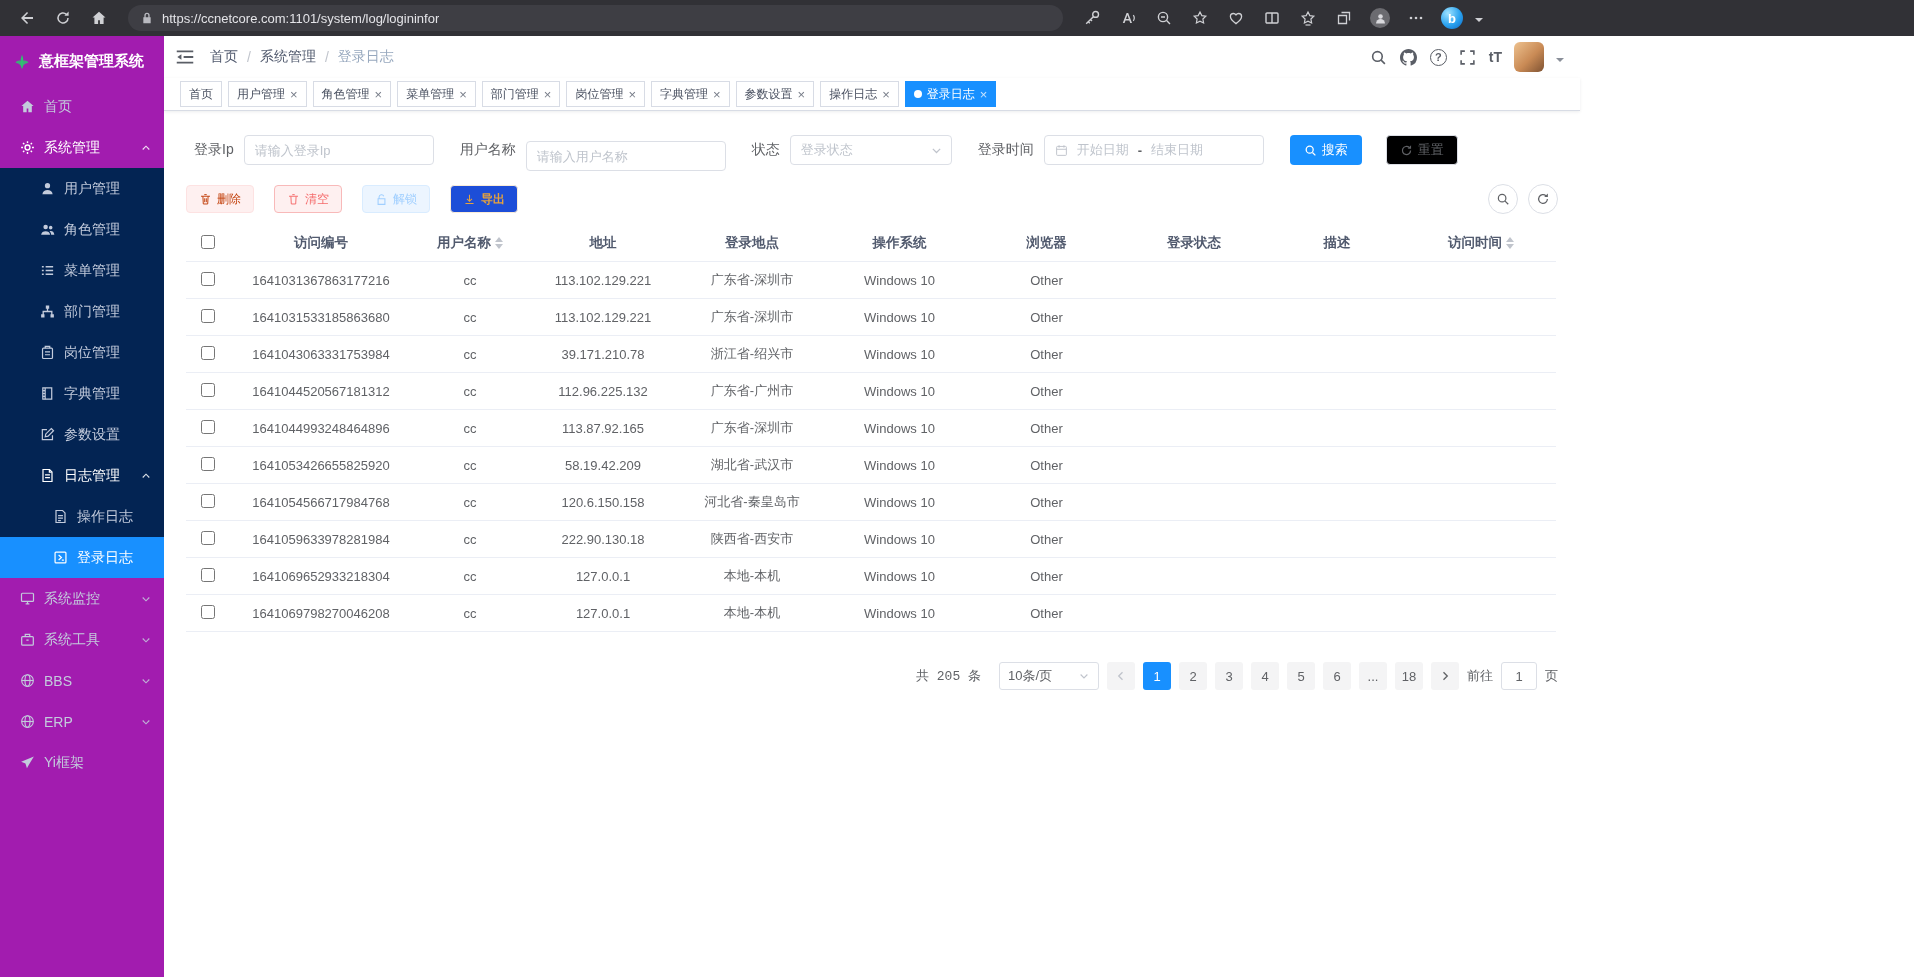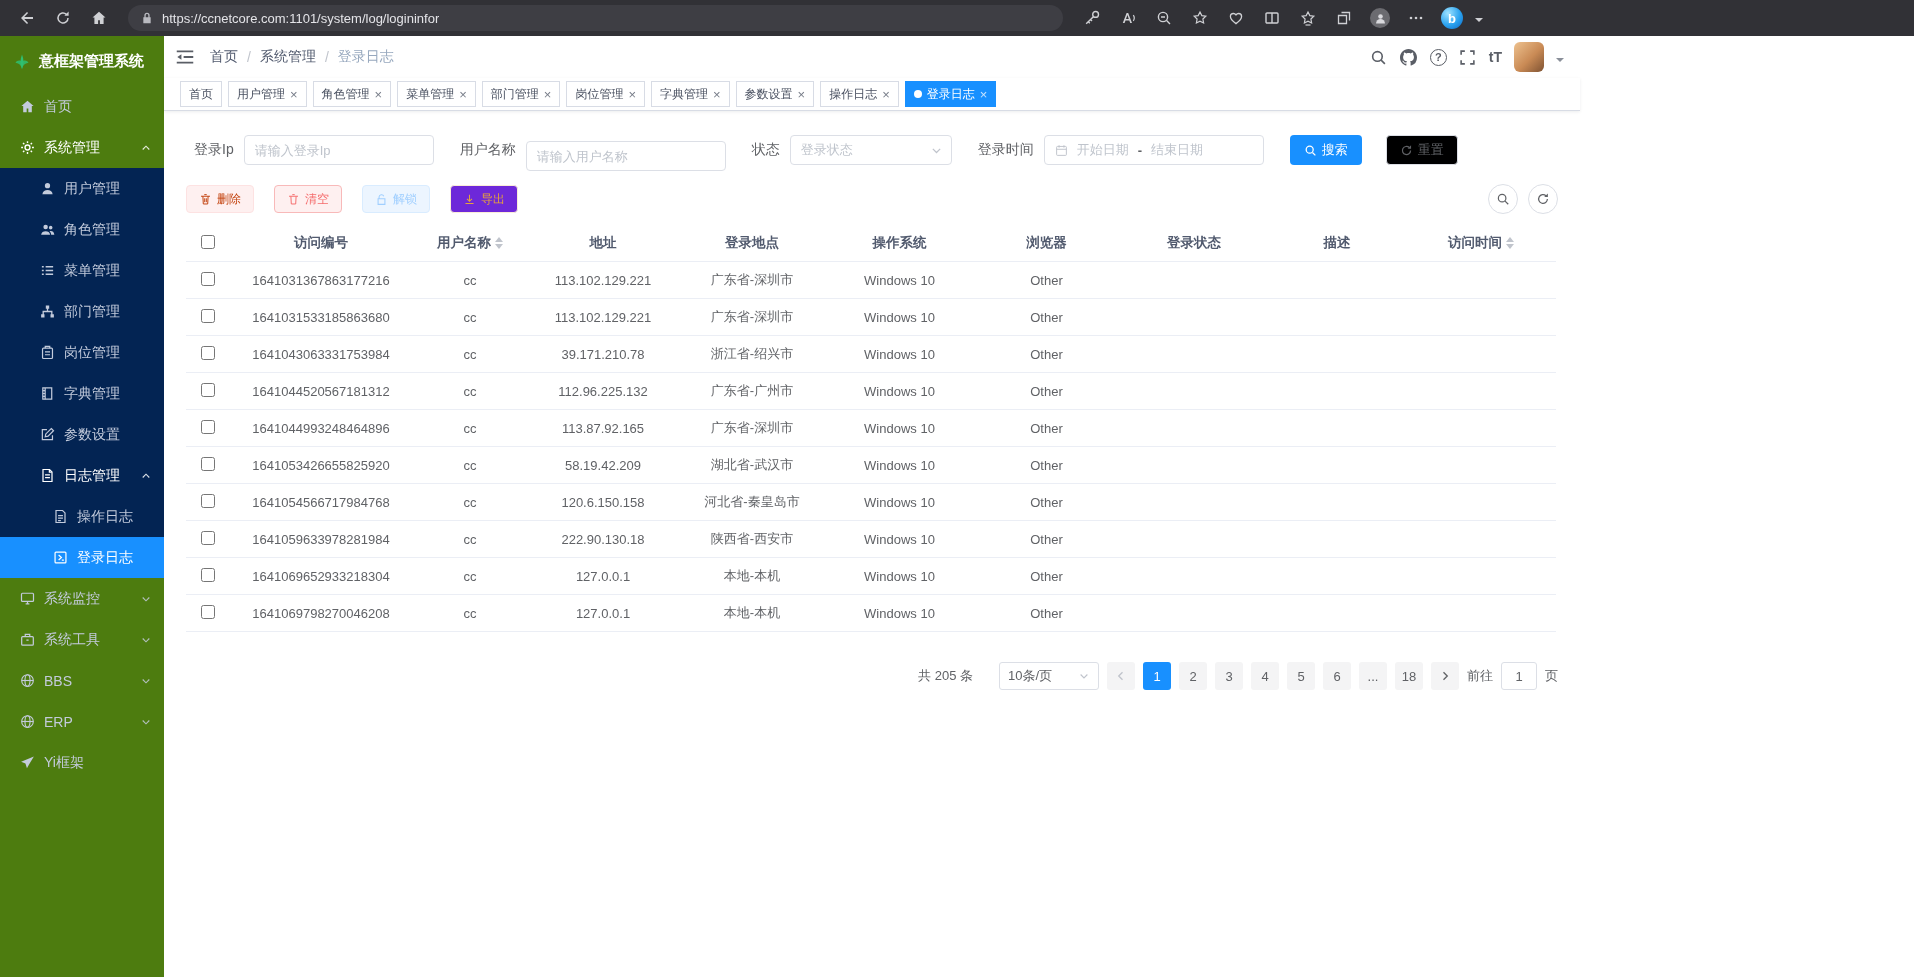--- a/index.html
+++ b/index.html
@@ -15,21 +15,21 @@
   .url-pill { width:935px; height:26px; background:#3e3e44; border-radius:14px; display:flex; align-items:center; padding:0 12px; gap:8px; color:#e4e4e8; font-size:13px; margin:0 8px; flex:0 0 auto; cursor:text; }
   .url-pill .icon { width:14px; height:14px; color:#b9bac0; }
   .url-text { white-space:nowrap; overflow:hidden; }
   .bing-badge { width:22px; height:22px; border-radius:50%; background:radial-gradient(circle at 32% 28%, #9fe3ff, #2aa2ef 55%, #0b66c3); color:#fff; font-weight:700; font-size:13px; display:flex; align-items:center; justify-content:center; }
   .bing-caret { width:0; height:0; border:4px solid transparent; border-top-color:#cfd0d4; margin-left:2px; margin-top:8px; }
   .profile-dot { width:20px; height:20px; border-radius:50%; background:#6b6b70; display:flex; align-items:center; justify-content:center; color:#d9d9dd; }
   .profile-dot svg { width:13px; height:13px; }
 
   
   .app { display:flex; height:941px; }
-  .sidebar { width:164px; flex:0 0 164px; background:#4d7c0f; color:#c3cbdc; overflow:hidden; }
+  .sidebar { width:164px; flex:0 0 164px; background:#a21caf; color:#c3cbdc; overflow:hidden; }
   .logo-row { height:50px; display:flex; align-items:center; padding:0 12px; gap:7px; color:#fff; font-size:15px; font-weight:700; white-space:nowrap; }
   .logo-row .icon { width:20px; height:20px; flex:0 0 auto; }
   .nav-item { height:41px; display:flex; align-items:center; gap:9px; padding:0 12px 0 20px; font-size:14px; cursor:pointer; white-space:nowrap; }
   .nav-item .icon { width:15px; height:15px; flex:0 0 auto; }
   .nav-item.sub { background:#032453; }
   .nav-item.lvl1 { padding-left:40px; }
   .nav-item.lvl2 { padding-left:53px; }
   .nav-item.open { color:#fff; }
   .nav-item.active { background:#1890ff; color:#fff; }
   .nav-item .arrow { margin-left:auto; width:12px; height:12px; opacity:.85; }
@@ -71,36 +71,36 @@
   .btn-primary { background:#1890ff; color:#fff; }
   .btn-plain { background:#000000; border-color:#dcdfe6; color:#606266;justify-content:flex-end; }
   .btn + .btn { margin-left:24px; }
 
   .action-row { display:flex; align-items:center; margin-top:13px; }
   .abtn { height:28px; border-radius:4px; display:inline-flex; align-items:center; gap:5px; padding:0 12px; font-size:12px; margin-right:20px; border:1px solid; cursor:pointer; font-family:inherit; }
   .abtn .icon { width:13px; height:13px; }
   .abtn-delete { background:#fef0f0; border-color:#fde2e2; color:#c2410c; cursor:not-allowed; }
   .abtn-clear  { background:#fef0f0; border-color:#f8b9b9; color:#f56c6c; }
   .abtn-unlock { background:#ecf5ff; border-color:#d9ecff; color:#a0cfff; cursor:not-allowed; }
-  .abtn-export { background:#6d28d9; border-color:#faecd8; color:#e6a23c; }
+  .abtn-export { background:#1d4ed8; border-color:#faecd8; color:#e6a23c;font-weight:bold; }
   .mini-group { margin-left:auto; display:flex; gap:10px; }
   .mini-btn { width:30px; height:30px; border:1px solid #dcdfe6; border-radius:50%; background:#fff; color:#606266; display:flex; align-items:center; justify-content:center; cursor:pointer; }
   .mini-btn svg { width:14px; height:14px; }
 
   table.grid { width:1370px; border-collapse:collapse; table-layout:fixed; margin-top:11px; font-size:13px; }
   .grid th { color:#515a6e; font-weight:700; padding:9px 6px; border-bottom:1px solid #ebeef5; text-align:center; font-size:13.5px; white-space:nowrap; }
   .grid td { color:#606266; padding:9px 6px; border-bottom:1px solid #ebeef5; text-align:center; white-space:nowrap; overflow:hidden; }
   .grid input[type=checkbox] { width:14px; height:14px; accent-color:#1890ff; cursor:pointer; }
   .carets { display:inline-flex; flex-direction:column; vertical-align:middle; margin-left:4px; cursor:pointer; }
   .carets i { display:block; width:0; height:0; border:4px solid transparent; }
   .carets .up   { border-bottom:5px solid #c0c4cc; border-top:none; margin-bottom:2px; }
   .carets .down { border-top:5px solid #c0c4cc; border-bottom:none; }
 
   .pager { display:flex; align-items:center; justify-content:flex-end; gap:8px; margin-top:30px; font-size:13px; color:#606266; }
-  .pager .total { margin-right:18px; }
+  .pager .total { margin-right:10px;font-family:Liberation Mono, monospace; }
   .psize { width:100px; height:28px; border:1px solid #dcdfe6; border-radius:3px; display:flex; align-items:center; justify-content:space-between; padding:0 8px; cursor:pointer; background:#fff; }
   .psize .icon { width:12px; height:12px; color:#c0c4cc; }
   .pbtn { min-width:28px; height:28px; background:#f4f4f5; border-radius:3px; display:inline-flex; align-items:center; justify-content:center; padding:0 4px; cursor:pointer; color:#606266; font-size:13px; }
   .pbtn.active { background:#1890ff; color:#fff; }
   .pbtn.disabled { color:#c0c4cc; }
   .pbtn svg { width:12px; height:12px; }
   .goto-input { width:36px; height:28px; border:1px solid #dcdfe6; border-radius:3px; text-align:center; font-size:13px; color:#606266; outline:none; font-family:inherit; }
 </style>
 </head>
 <body>

